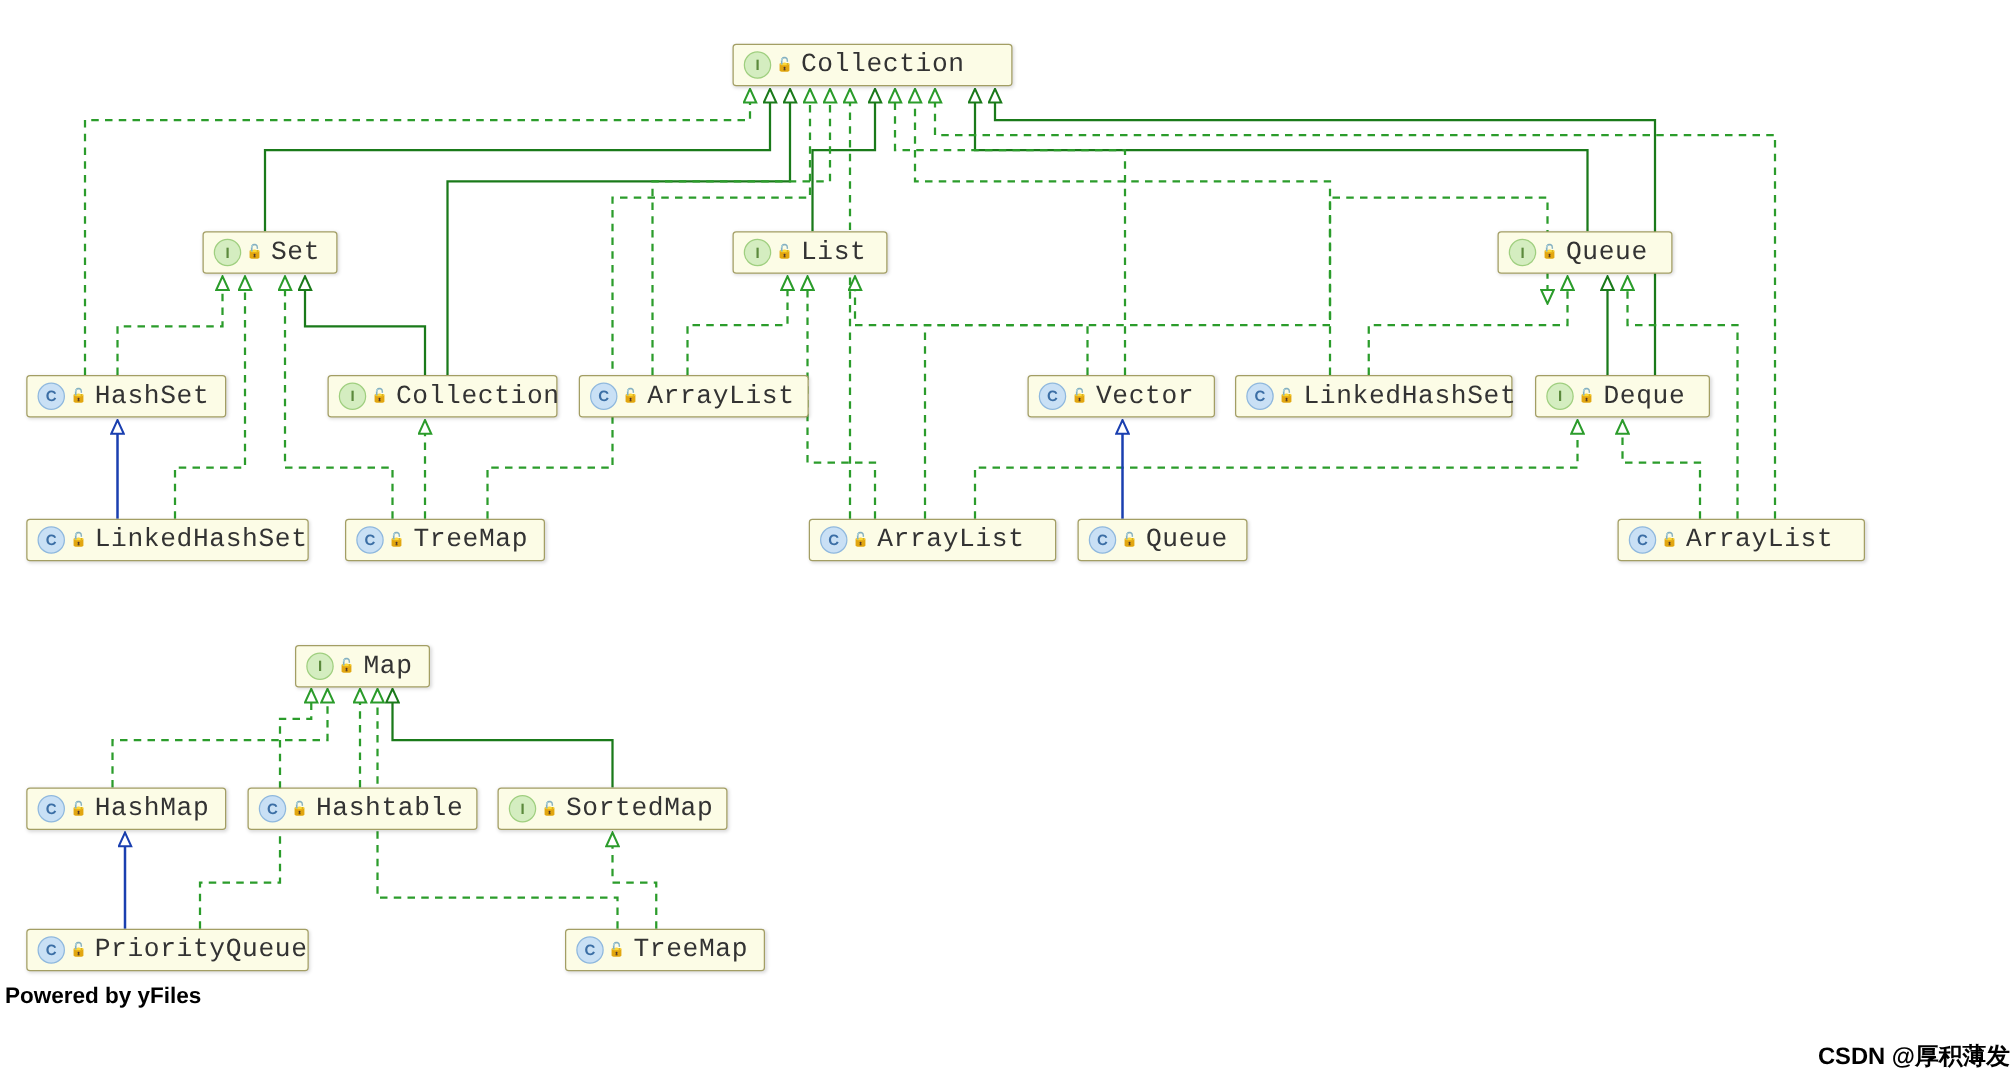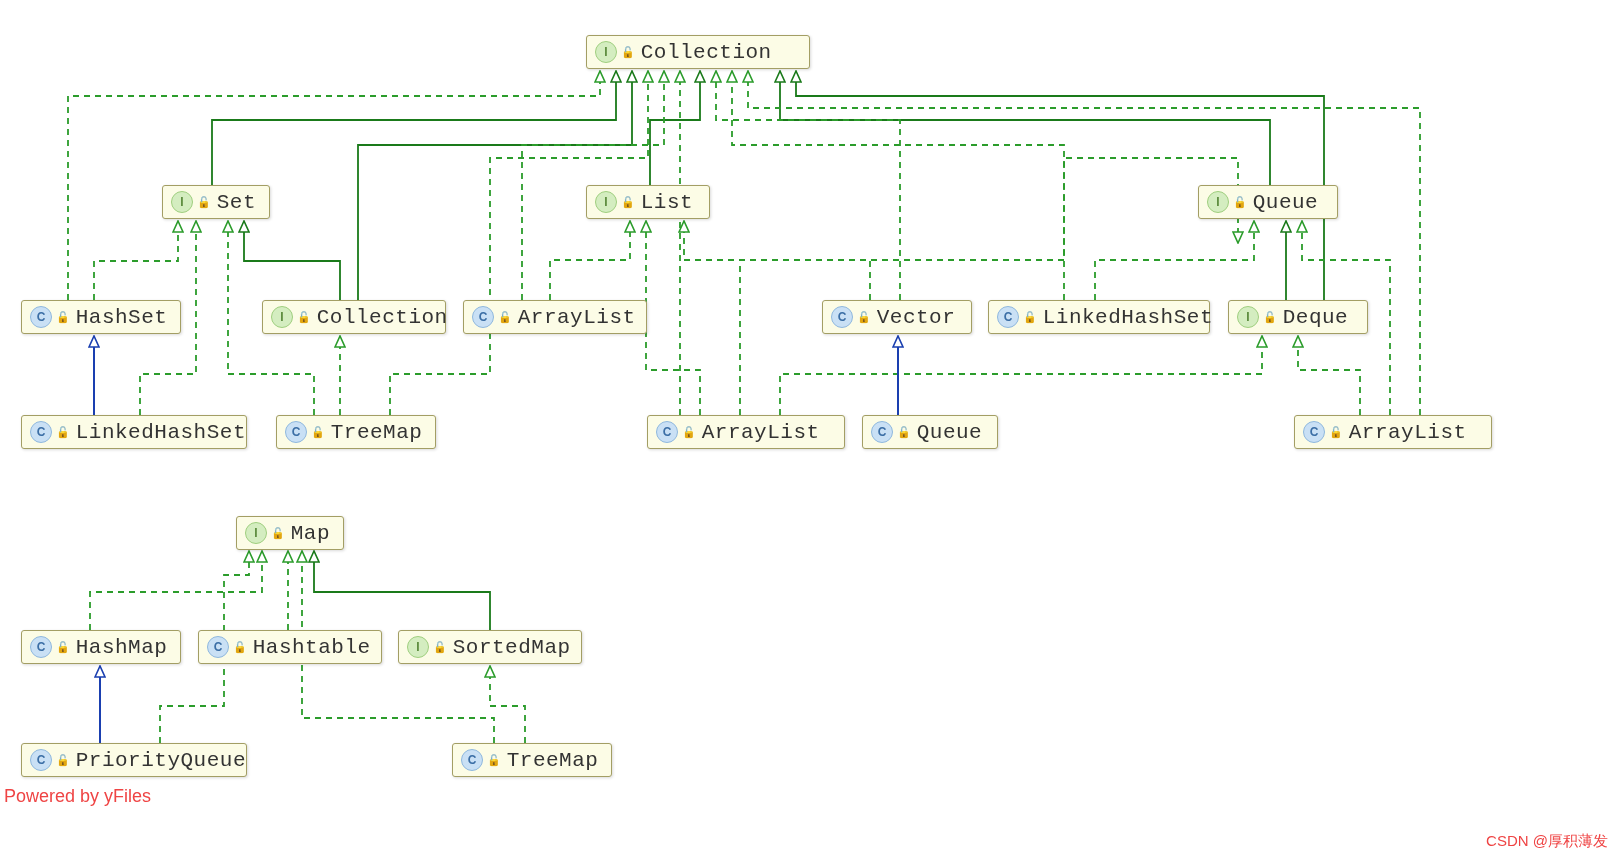--- a/index.html
+++ b/index.html
@@ -54,21 +54,22 @@
     flex-shrink: 0;
   }
   .node-label {
     font-size: 21px;
     color: #333;
     letter-spacing: 0.5px;
   }
   .footer-text {
     position: absolute;
     font-family: Arial, sans-serif;
-    color: #ef4444;
+    color: #000000;
+    font-weight: bold;
   }
   svg.connector-layer {
     position: absolute;
     left: 0;
     top: 0;
     width: 1612px;
     height: 862px;
     pointer-events: none;
   }
 </style>
@@ -283,13 +284,13 @@
   <span class="node-label">PriorityQueue</span>
 </div>
 
 <div class="node" style="left:452px; top:743px; width:160px;">
   <span class="type-icon type-class">C</span>
   <span class="lock-icon">🔓</span>
   <span class="node-label">TreeMap</span>
 </div>
 
 <div class="footer-text" style="left:4px; top:786px; font-size:18px;">Powered by yFiles</div>
-<div class="footer-text" style="right:4px; top:832px; font-size:15px;">CSDN @厚积薄发</div>
+<div class="footer-text" style="right:4px; top:832px; font-size:19px;">CSDN @厚积薄发</div>
 
 </body></html>

